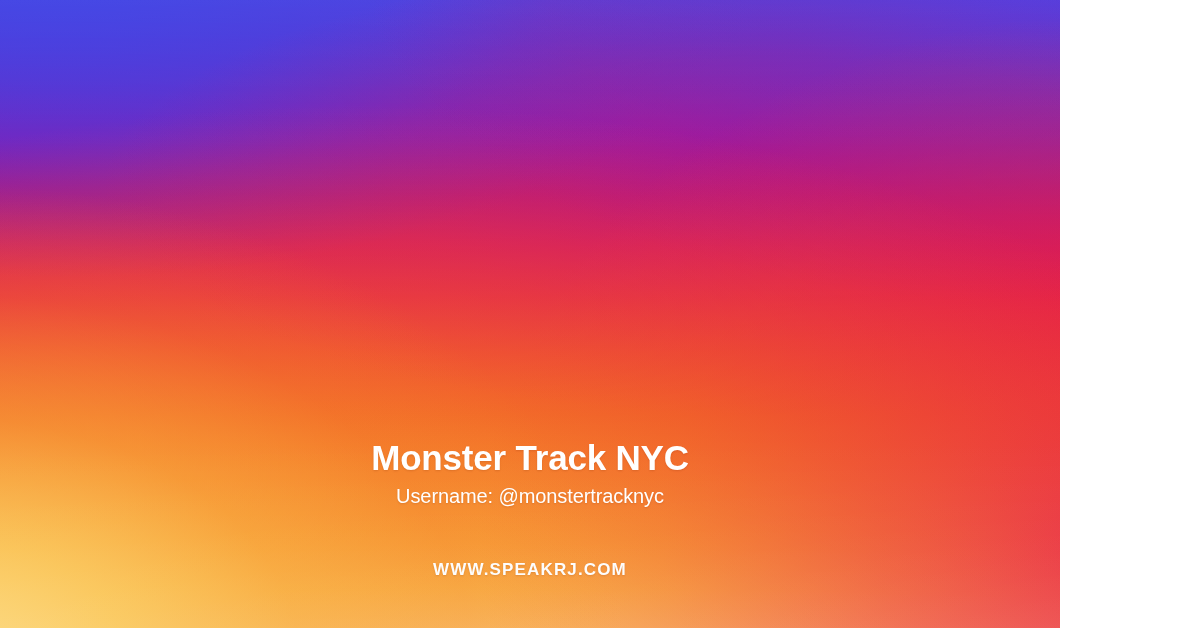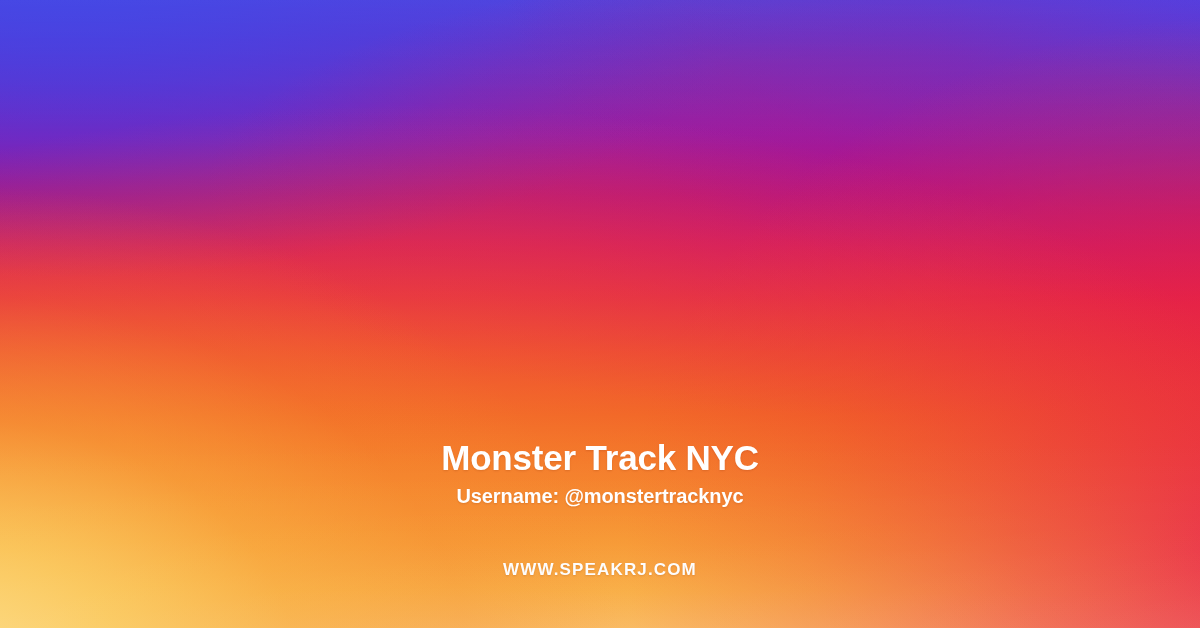--- a/index.html
+++ b/index.html
@@ -7,21 +7,21 @@
     margin: 0;
     padding: 0;
     background: #ffffff;
   }
   body {
     font-family: "Liberation Sans", sans-serif;
   }
 
   .banner {
     position: relative;
-    width: 1200px;
+    width: 1060px;
     height: 628px;
     overflow: hidden;
     
     background-color: #701a75;
   }
 
   
   .layer {
     position: absolute;
     inset: 0;
@@ -142,21 +142,21 @@
     font-weight: bold;
     line-height: 44px;
     letter-spacing: -0.2px;
     white-space: nowrap;
     text-shadow: 0 1px 2px rgba(120,40,10,0.18);
   }
 
   .profile-username {
     color: #ffffff;
     font-size: 20px;
-    font-weight: bold;
+    font-weight: normal;
     line-height: 26px;
     letter-spacing: -0.1px;
     margin-top: 3px;
     white-space: nowrap;
     text-shadow: 0 1px 2px rgba(120,40,10,0.18);
   }
 
   .site-url {
     color: #fdfdfd;
     font-size: 17px;

